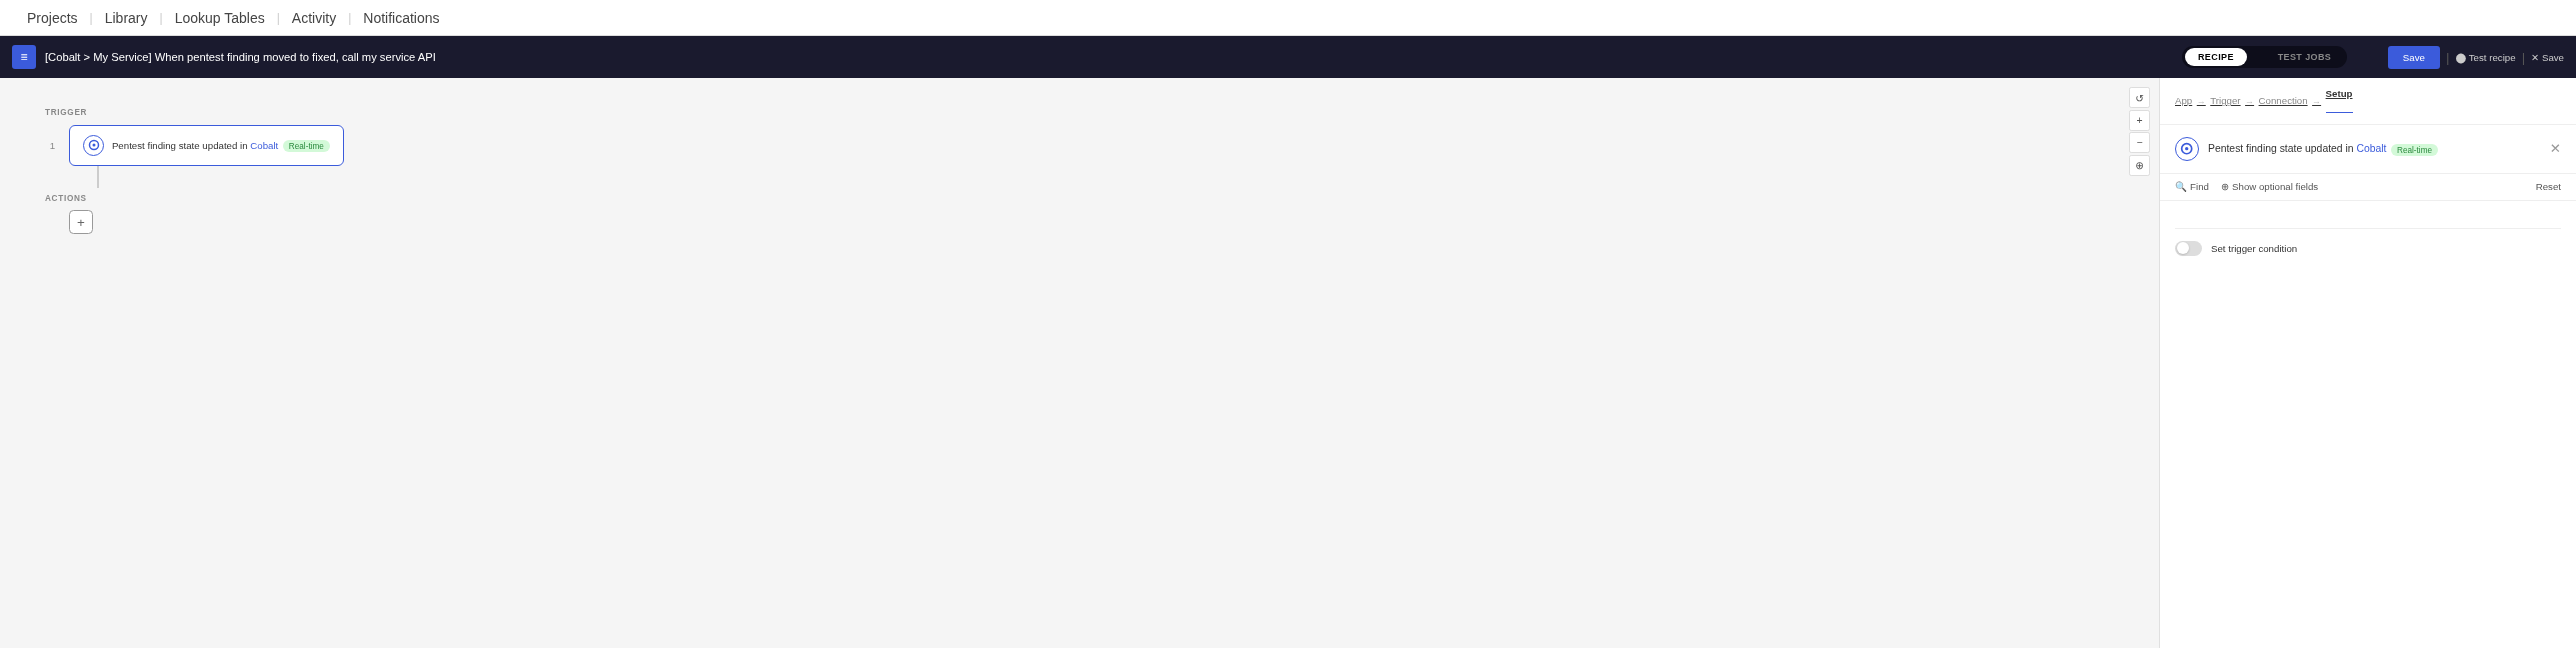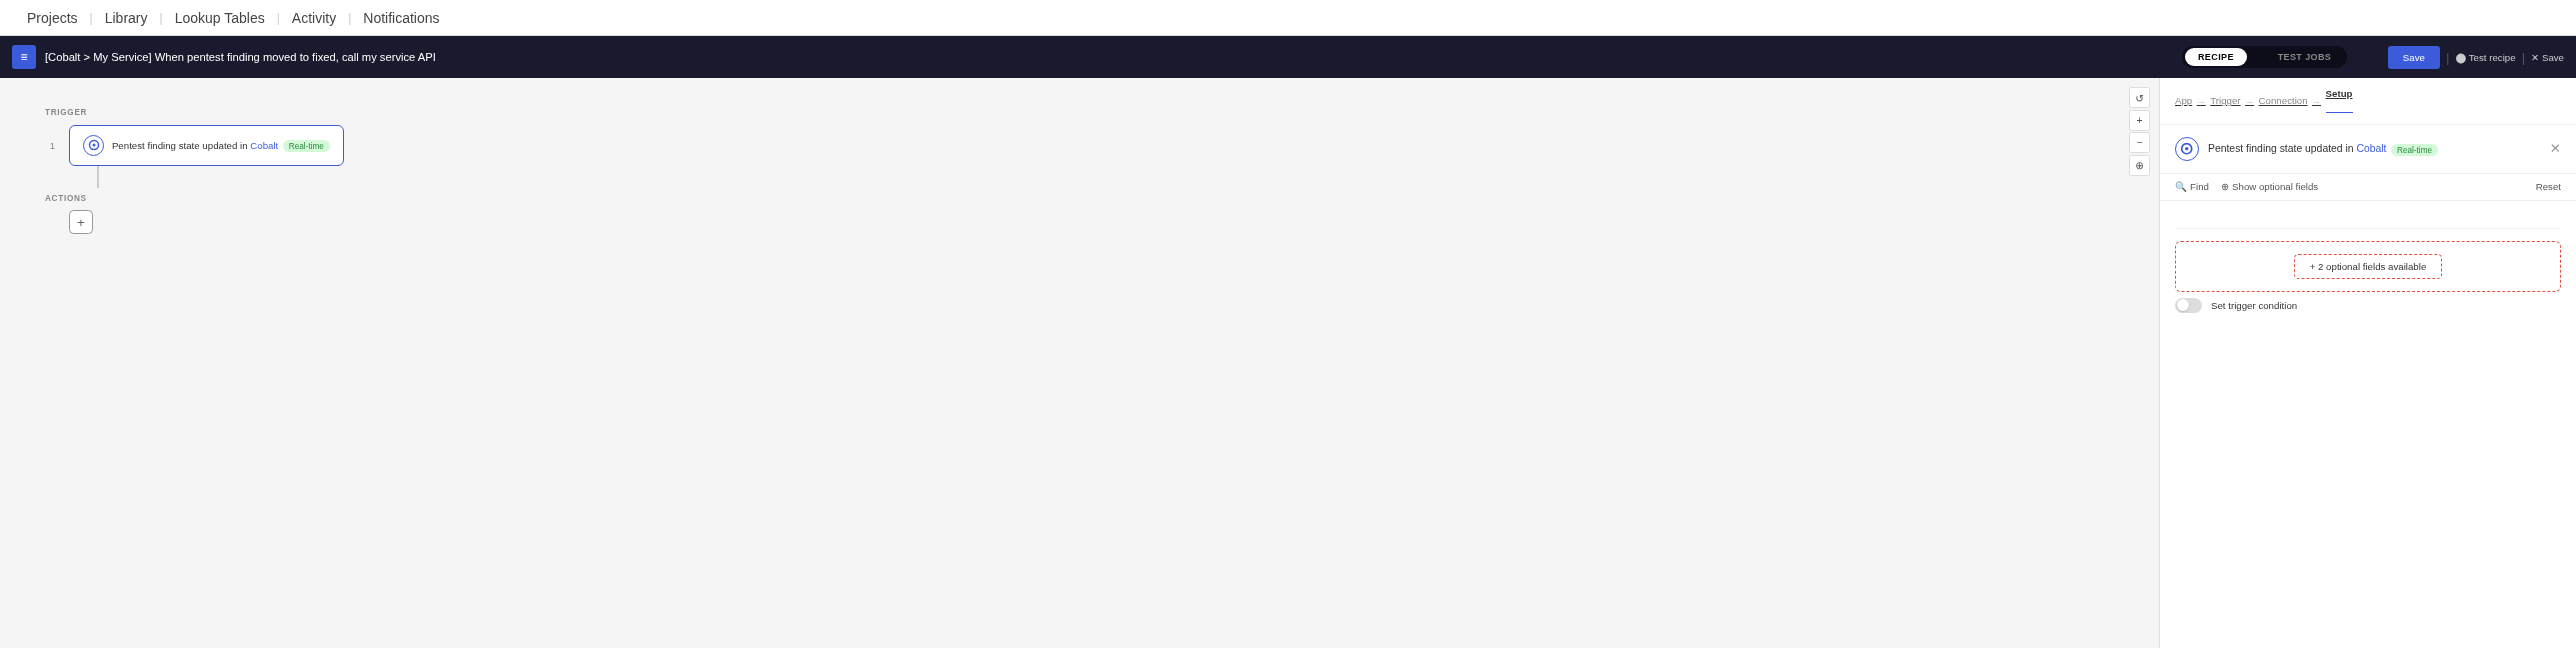--- a/index.html
+++ b/index.html
@@ -517,23 +517,20 @@
         <span>Show optional fields</span>
       </button>
       <button class="toolbar-btn-right">Reset</button>
     </div>
 
     <div class="panel-body">
 
 
       <hr class="section-divider">
 
-      <div class="dashed-box">
-        <button class="optional-fields-btn">+ 2 optional fields available</button>
-      </div>
 
       <div class="trigger-condition-row">
         <div class="toggle-switch">
           <div class="toggle-switch-knob"></div>
         </div>
         <span class="trigger-label">Set trigger condition</span>
       </div>
 
     </div>
   </div>

